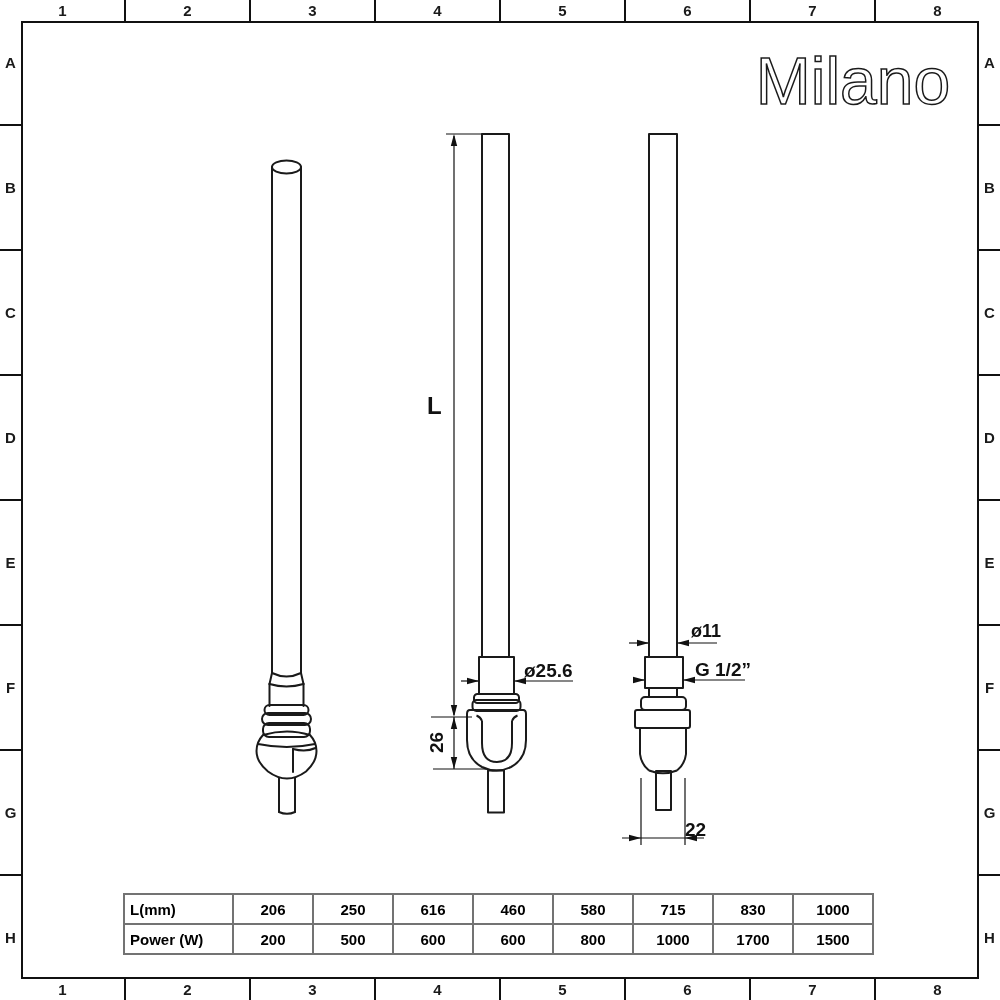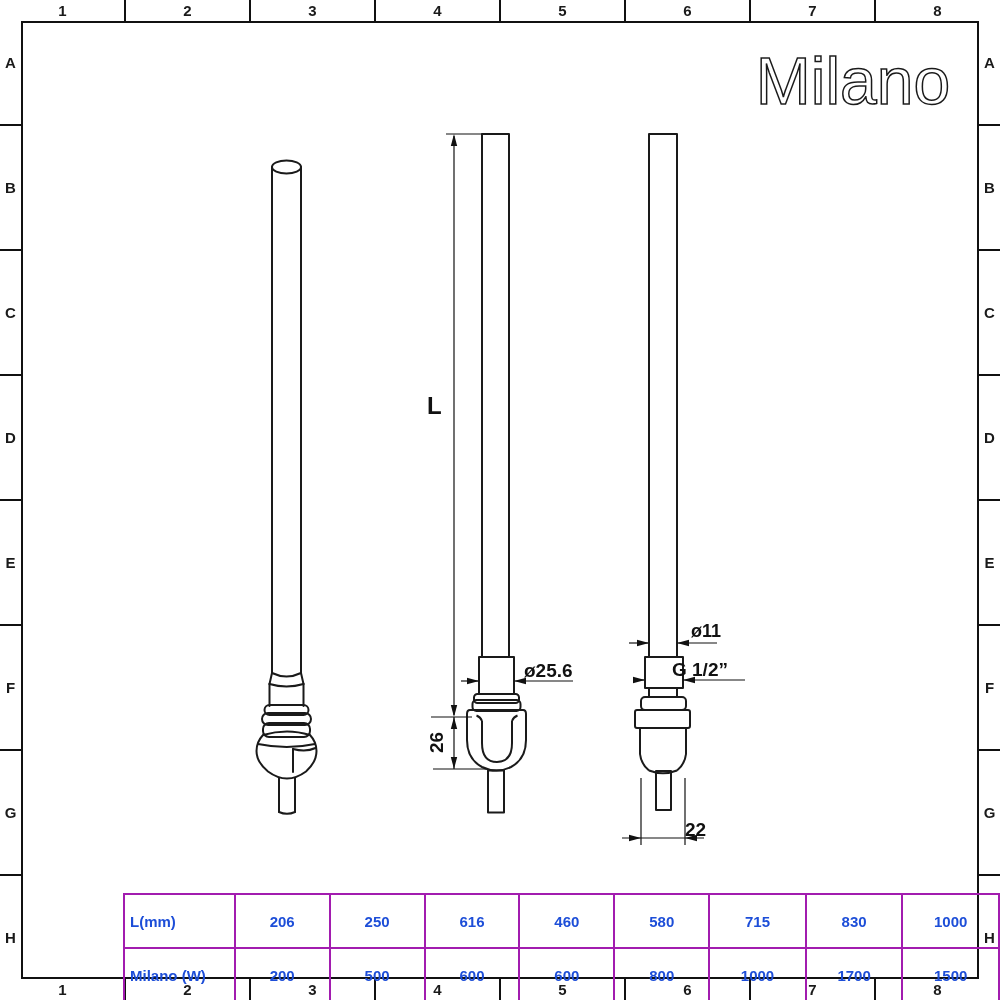--- a/index.html
+++ b/index.html
@@ -12,27 +12,27 @@
   .gt{top:0;width:125px;height:21px;}
   .gb{top:979px;width:125px;height:21px;}
   .gl{left:0;width:21px;height:125px;}
   .gr{left:979px;width:21px;height:125px;}
   
   .dim{position:absolute;font-weight:bold;color:#111;white-space:nowrap;line-height:1;}
   .dim-L{left:427px;top:394px;font-size:24px;}
   .dim-d256{left:524px;top:661px;font-size:19px;}
   .dim-26{left:426px;top:733px;font-size:19px;transform:rotate(-90deg);transform-origin:center;}
   .dim-d11{left:691px;top:622px;font-size:18px;}
-  .dim-g12{left:672px;top:660px;font-size:19px;text-align:center;}
+  .dim-g12{left:695px;top:660px;font-size:19px;text-align:center;}
   .dim-22{left:685px;top:820px;font-size:19px;}
   
   .spec{position:absolute;left:123px;top:893px;border-collapse:collapse;
         table-layout:fixed;}
-  .spec td{border:2px solid #a21caf;font-weight:bold;font-size:15px;color:#1d4ed8;
-           height:20px;padding:16px;text-align:center;vertical-align:middle;}
+  .spec td{border:2px solid #737373;font-weight:bold;font-size:15px;color:#000000;
+           height:20px;padding:4px;text-align:center;vertical-align:middle;}
   .spec td.lbl{width:98px;text-align:left;padding-left:5px;}
   .spec td.val{width:70px;}
 </style>
 </head>
 <body>
 
 <div class="page">
 
   <svg class="svg-layer" viewBox="0 0 1000 1000" xmlns="http://www.w3.org/2000/svg">
 
@@ -181,21 +181,21 @@
       <td class="val">206</td>
       <td class="val">250</td>
       <td class="val">616</td>
       <td class="val">460</td>
       <td class="val">580</td>
       <td class="val">715</td>
       <td class="val">830</td>
       <td class="val">1000</td>
     </tr>
     <tr>
-      <td class="lbl">Milano (W)</td>
+      <td class="lbl">Power (W)</td>
       <td class="val">200</td>
       <td class="val">500</td>
       <td class="val">600</td>
       <td class="val">600</td>
       <td class="val">800</td>
       <td class="val">1000</td>
       <td class="val">1700</td>
       <td class="val">1500</td>
     </tr>
   </tbody>

